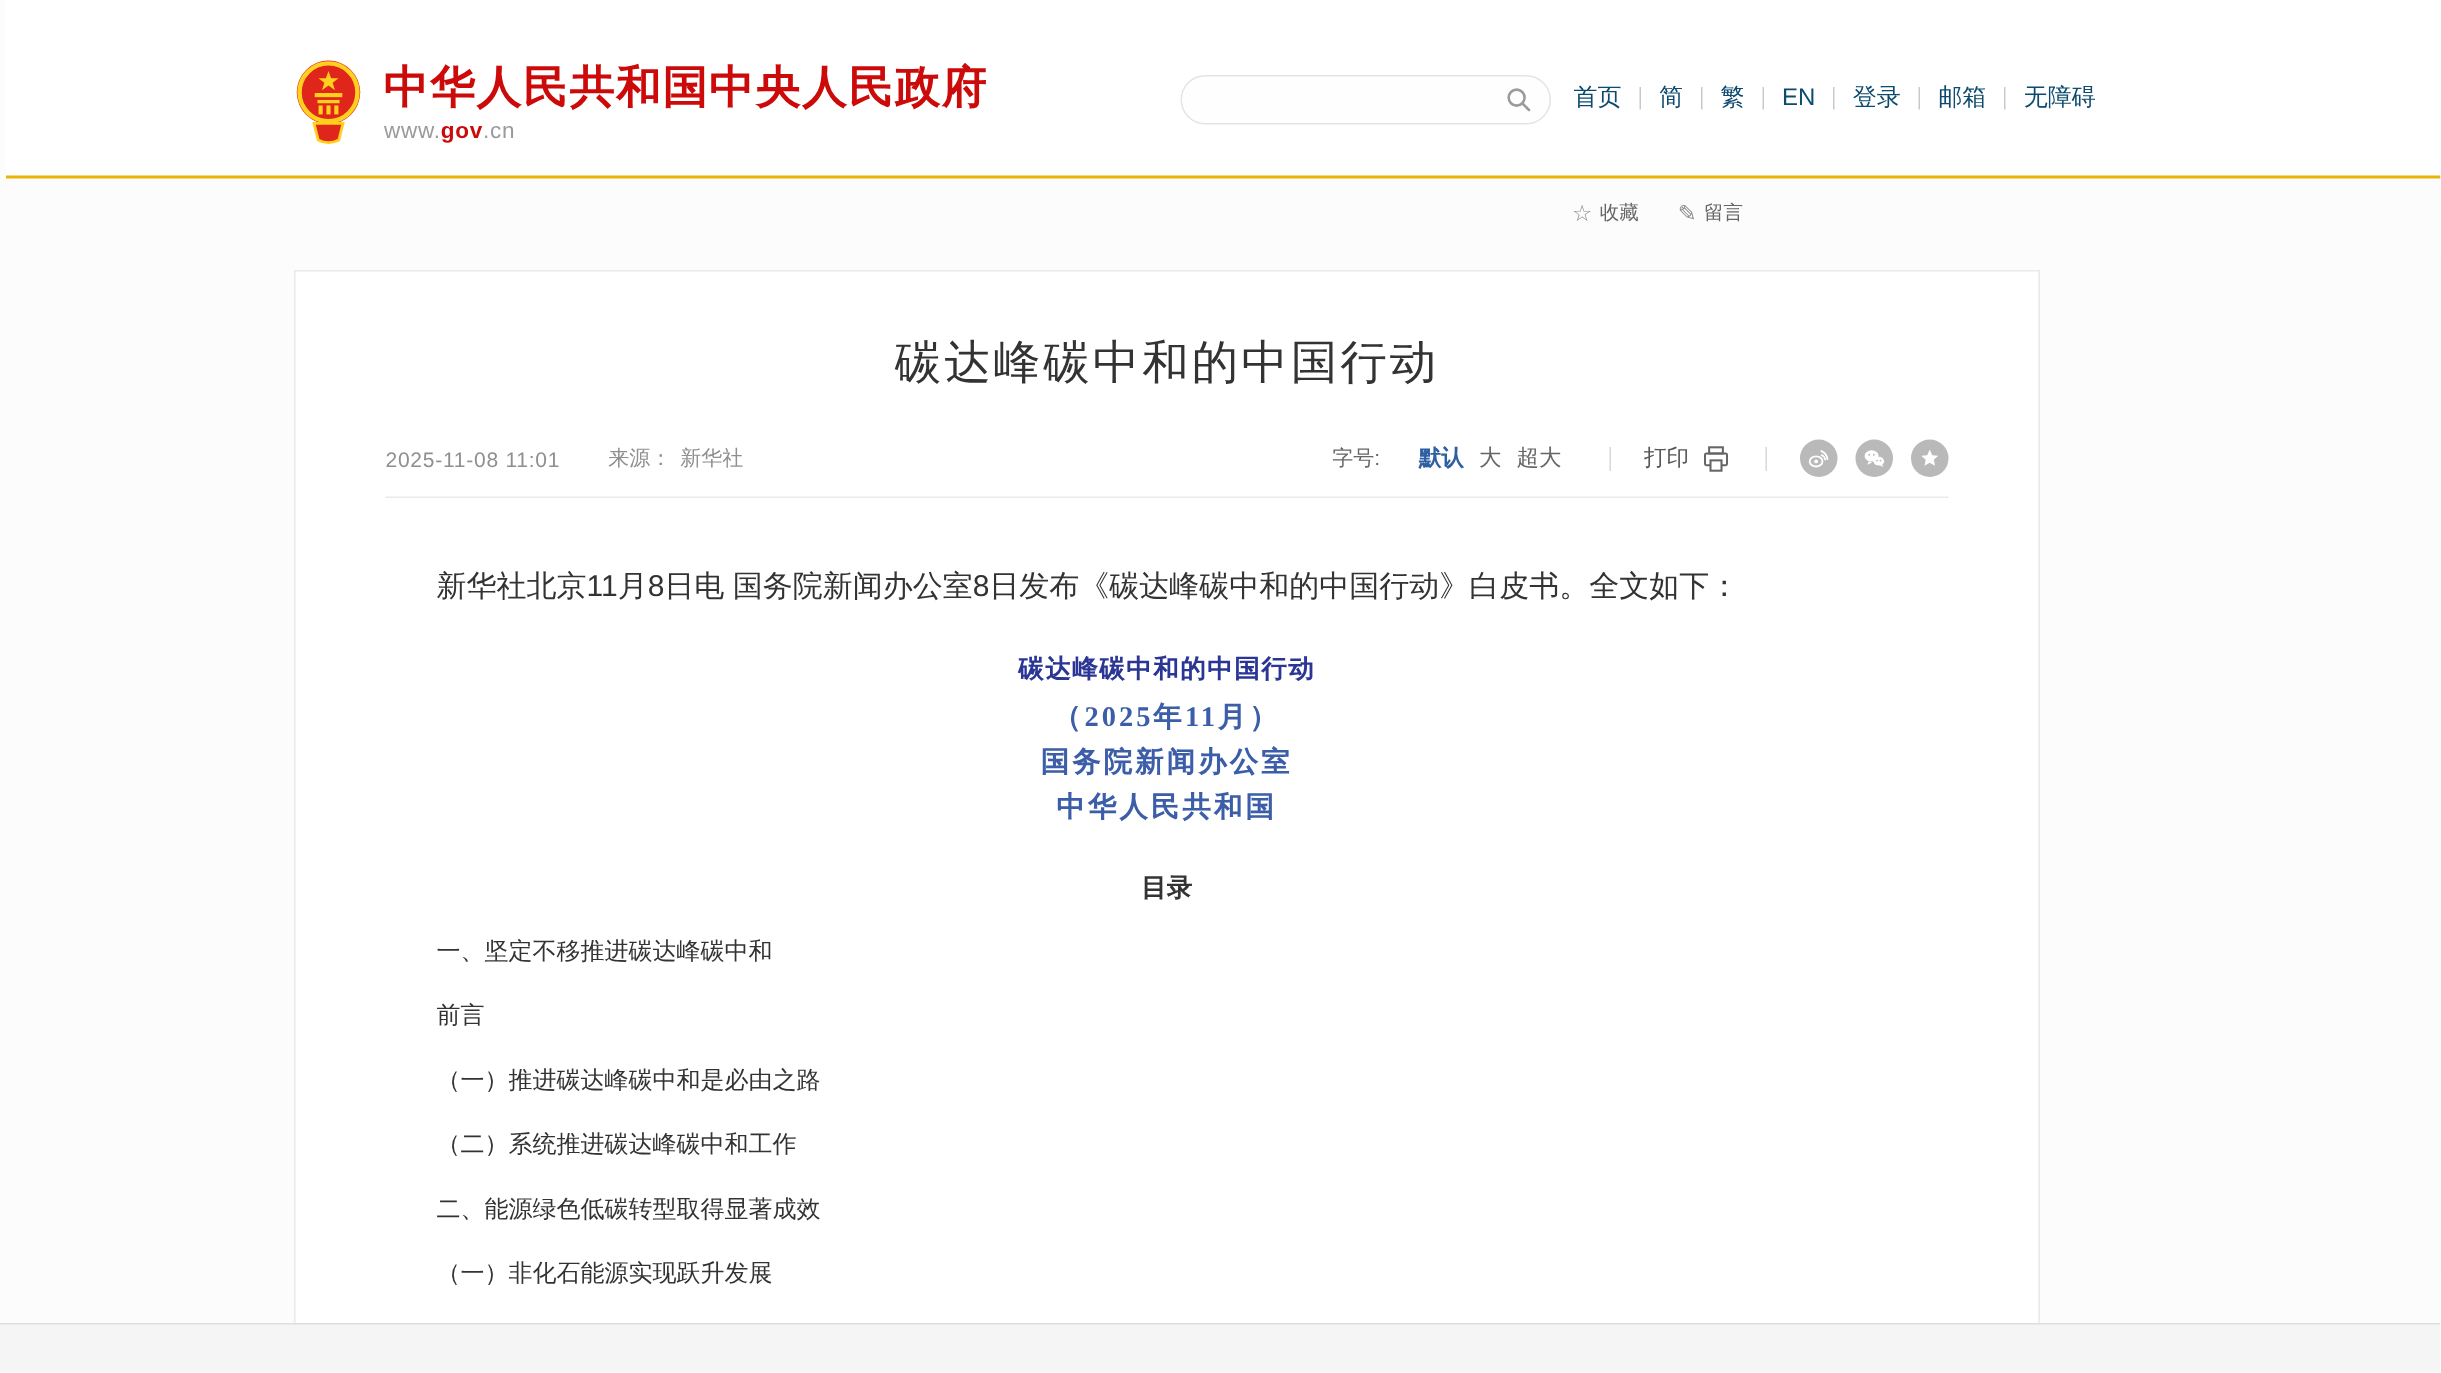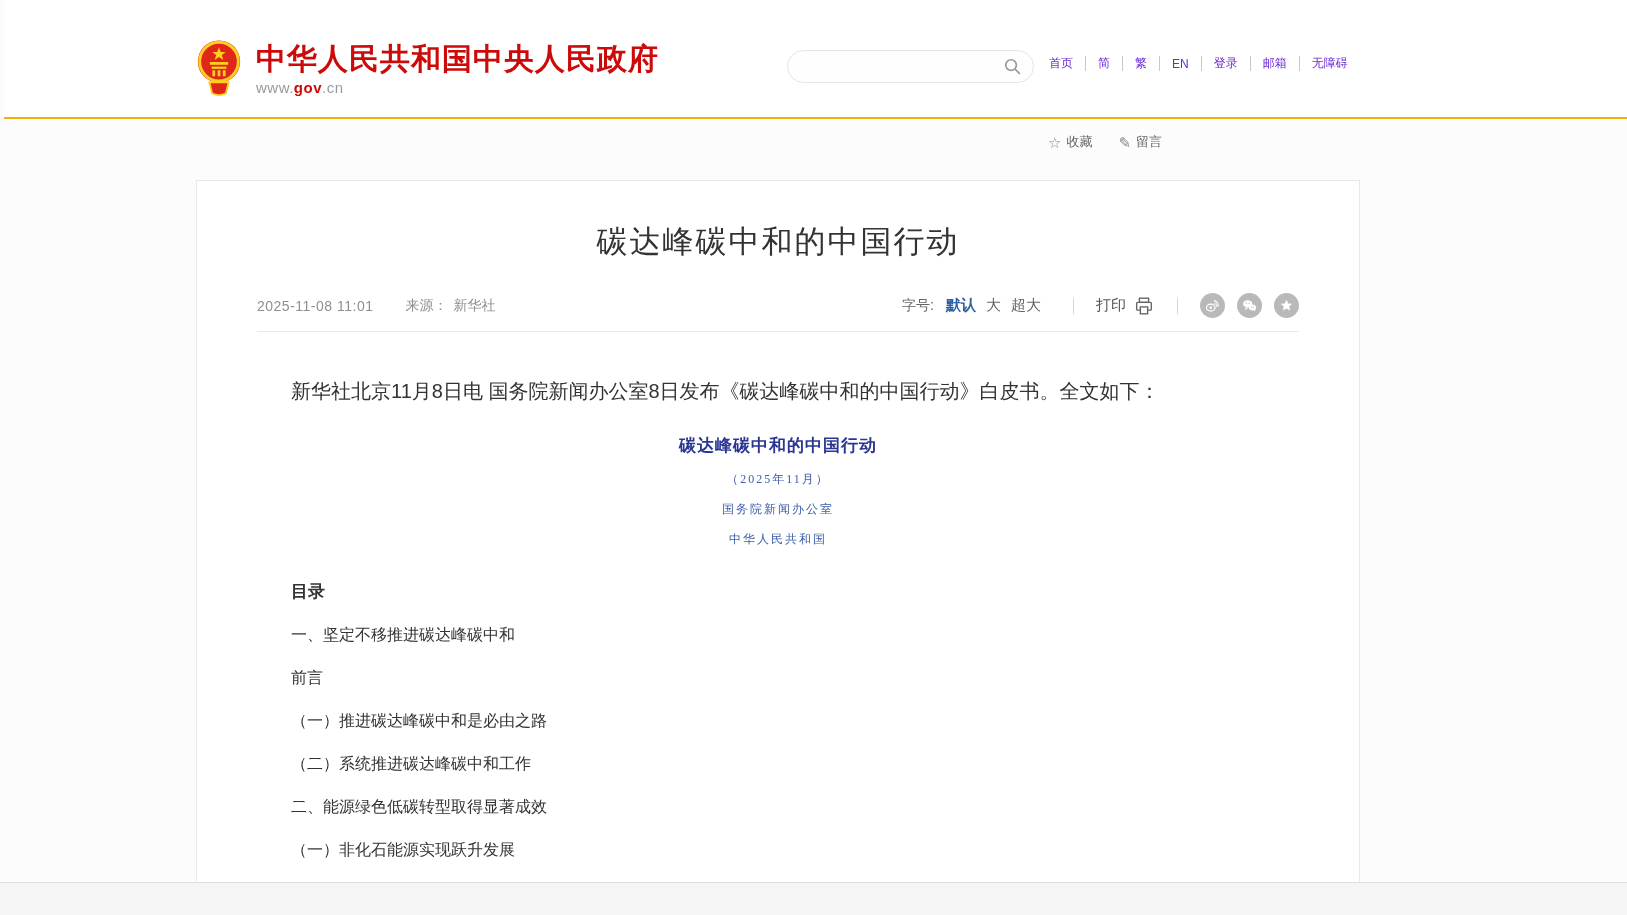--- a/index.html
+++ b/index.html
@@ -23,21 +23,21 @@
     position:absolute; left:783px; top:50px; width:247px; height:33px;
     border:1px solid #e4e4e4; border-radius:17px; background:#fefefe;
     display:flex; align-items:center; justify-content:flex-end; padding-right:11px;
   }
   .search-input {
     position:absolute; left:16px; top:1px; width:195px; height:29px;
     border:none; outline:none; background:transparent; font-size:14px; color:#333;
   }
   .search-icon { width:19px; height:19px; cursor:pointer; }
   .top-nav { position:absolute; left:1045px; top:55px; display:flex; align-items:center; }
-  .top-nav a { font-size:12px; color:#6d28d9; text-decoration:none; cursor:pointer; white-space:nowrap; }
+  .top-nav a { font-size:16px; color:#0c4a6e; text-decoration:none; cursor:pointer; white-space:nowrap; }
   .nav-sep { width:1px; height:15px; background:#c9c9c9; margin:0 12px; }
   
   .quick-links { position:absolute; top:133px; left:1048px; display:flex; align-items:center; z-index:2; }
   .quick-link { display:flex; align-items:center; color:#666; font-size:13px; cursor:pointer; }
   .quick-link + .quick-link { margin-left:26px; }
   .quick-link .glyph { font-size:15px; color:#8a8a8a; margin-right:5px; line-height:1; }
   
   .card {
     position:absolute; left:196px; top:180px; width:1164px; height:760px;
     background:#ffffff; border:1px solid #e9e9e9; border-bottom:none; z-index:1;
@@ -48,41 +48,41 @@
   }
   .meta-row {
     margin:30px 60px 0 60px; padding-bottom:13px; border-bottom:1px solid #eaeaea;
     display:flex; justify-content:space-between; align-items:center;
   }
   .meta-left { display:flex; align-items:center; font-size:14px; color:#8f8f8f; }
   .meta-date { letter-spacing:0.5px; }
   .meta-source-label { margin-left:32px; }
   .meta-source { margin-left:6px; color:#8f8f8f; }
   .meta-right { display:flex; align-items:center; }
-  .fs-label { font-size:14px; color:#666; margin-right:12px; }
+  .fs-label { font-size:14px; color:#666; margin-right:26px; }
   .fs-opt { font-size:15px; color:#666; cursor:pointer; margin-right:10px; }
   .fs-opt.active { color:#2e5fa3; font-weight:bold; font-size:15px; }
   .meta-sep { width:1px; height:16px; background:#d8d8d8; margin:0 22px; }
   .print-btn { display:flex; align-items:center; font-size:15px; color:#555; cursor:pointer; }
   .print-icon { width:22px; height:22px; margin-left:7px; }
   .share-group { display:flex; align-items:center; }
   .share-circle {
     width:25px; height:25px; border-radius:50%; background:#b9b9b9;
     display:flex; align-items:center; justify-content:center; cursor:pointer;
   }
   .share-circle + .share-circle { margin-left:12px; }
   .share-circle svg { width:17px; height:17px; }
   
   .article-body { margin:44px 94px 0 94px; color:#333; }
   .lead { font-size:20px; line-height:1.55; color:#333; }
   .doc-head { text-align:center; }
   .doc-title { margin-top:27px; font-size:17px; font-weight:bold; color:#2b3694; letter-spacing:1px; }
-  .doc-line { margin-top:14px; font-size:12px; color:#3c5da8; letter-spacing:2px;
-              font-family:"Liberation Serif","DejaVu Serif",serif; line-height:16px; }
-  .toc-heading { margin-top:36px; font-size:17px; font-weight:bold; color:#333; line-height:17px; }
+  .doc-line { margin-top:14px; font-size:19px; color:#3c5da8; letter-spacing:2px;
+              font-family:"Liberation Serif","DejaVu Serif",serif; line-height:16px;font-weight:bold; }
+  .toc-heading { margin-top:36px; font-size:17px; font-weight:bold; color:#333; line-height:17px;text-align:center; }
   .toc-item { margin-top:27px; font-size:16px; color:#333; line-height:16px; }
   
   .bottom-strip {
     position:absolute; left:0; bottom:0; width:100%; height:33px;
     background:#f5f5f5; border-top:1px solid #dedede; z-index:5;
   }
 </style>
 </head>
 <body>
 

